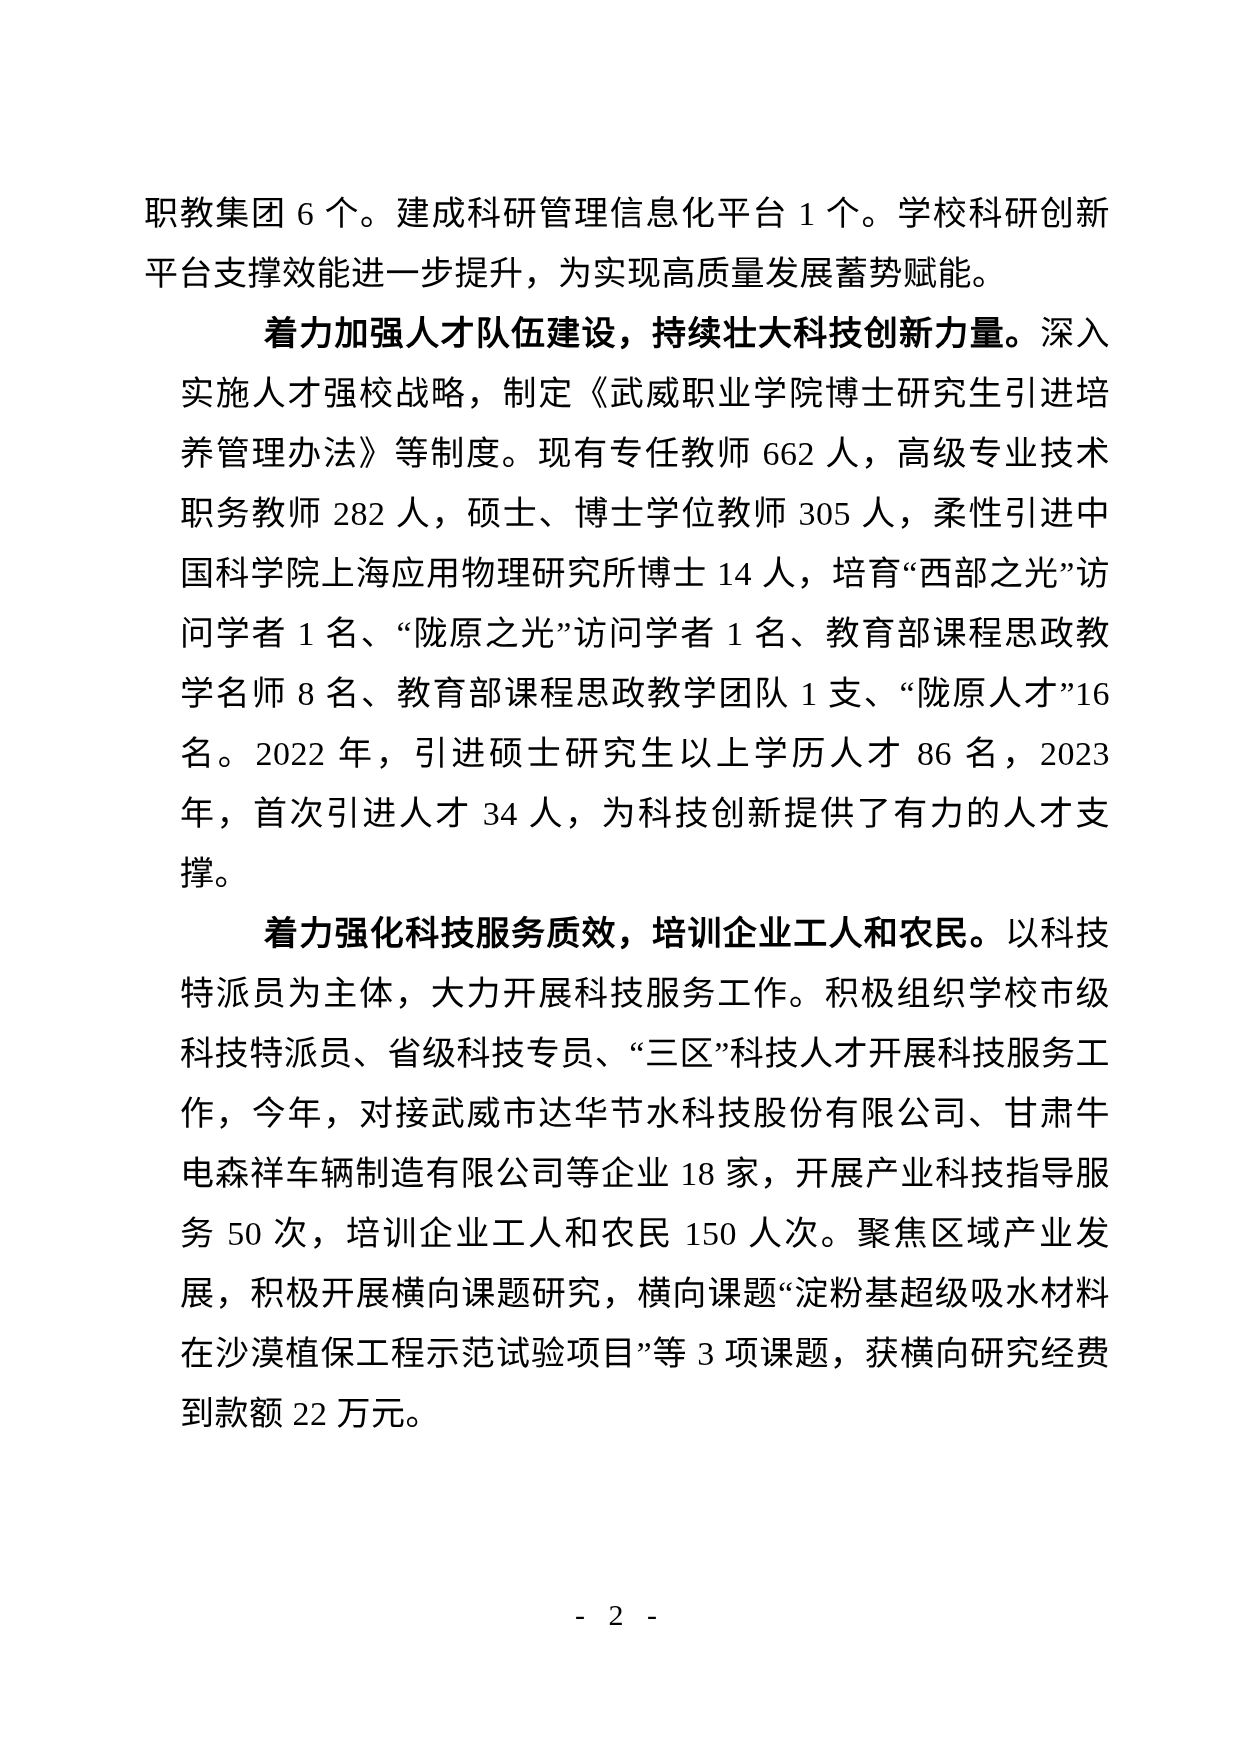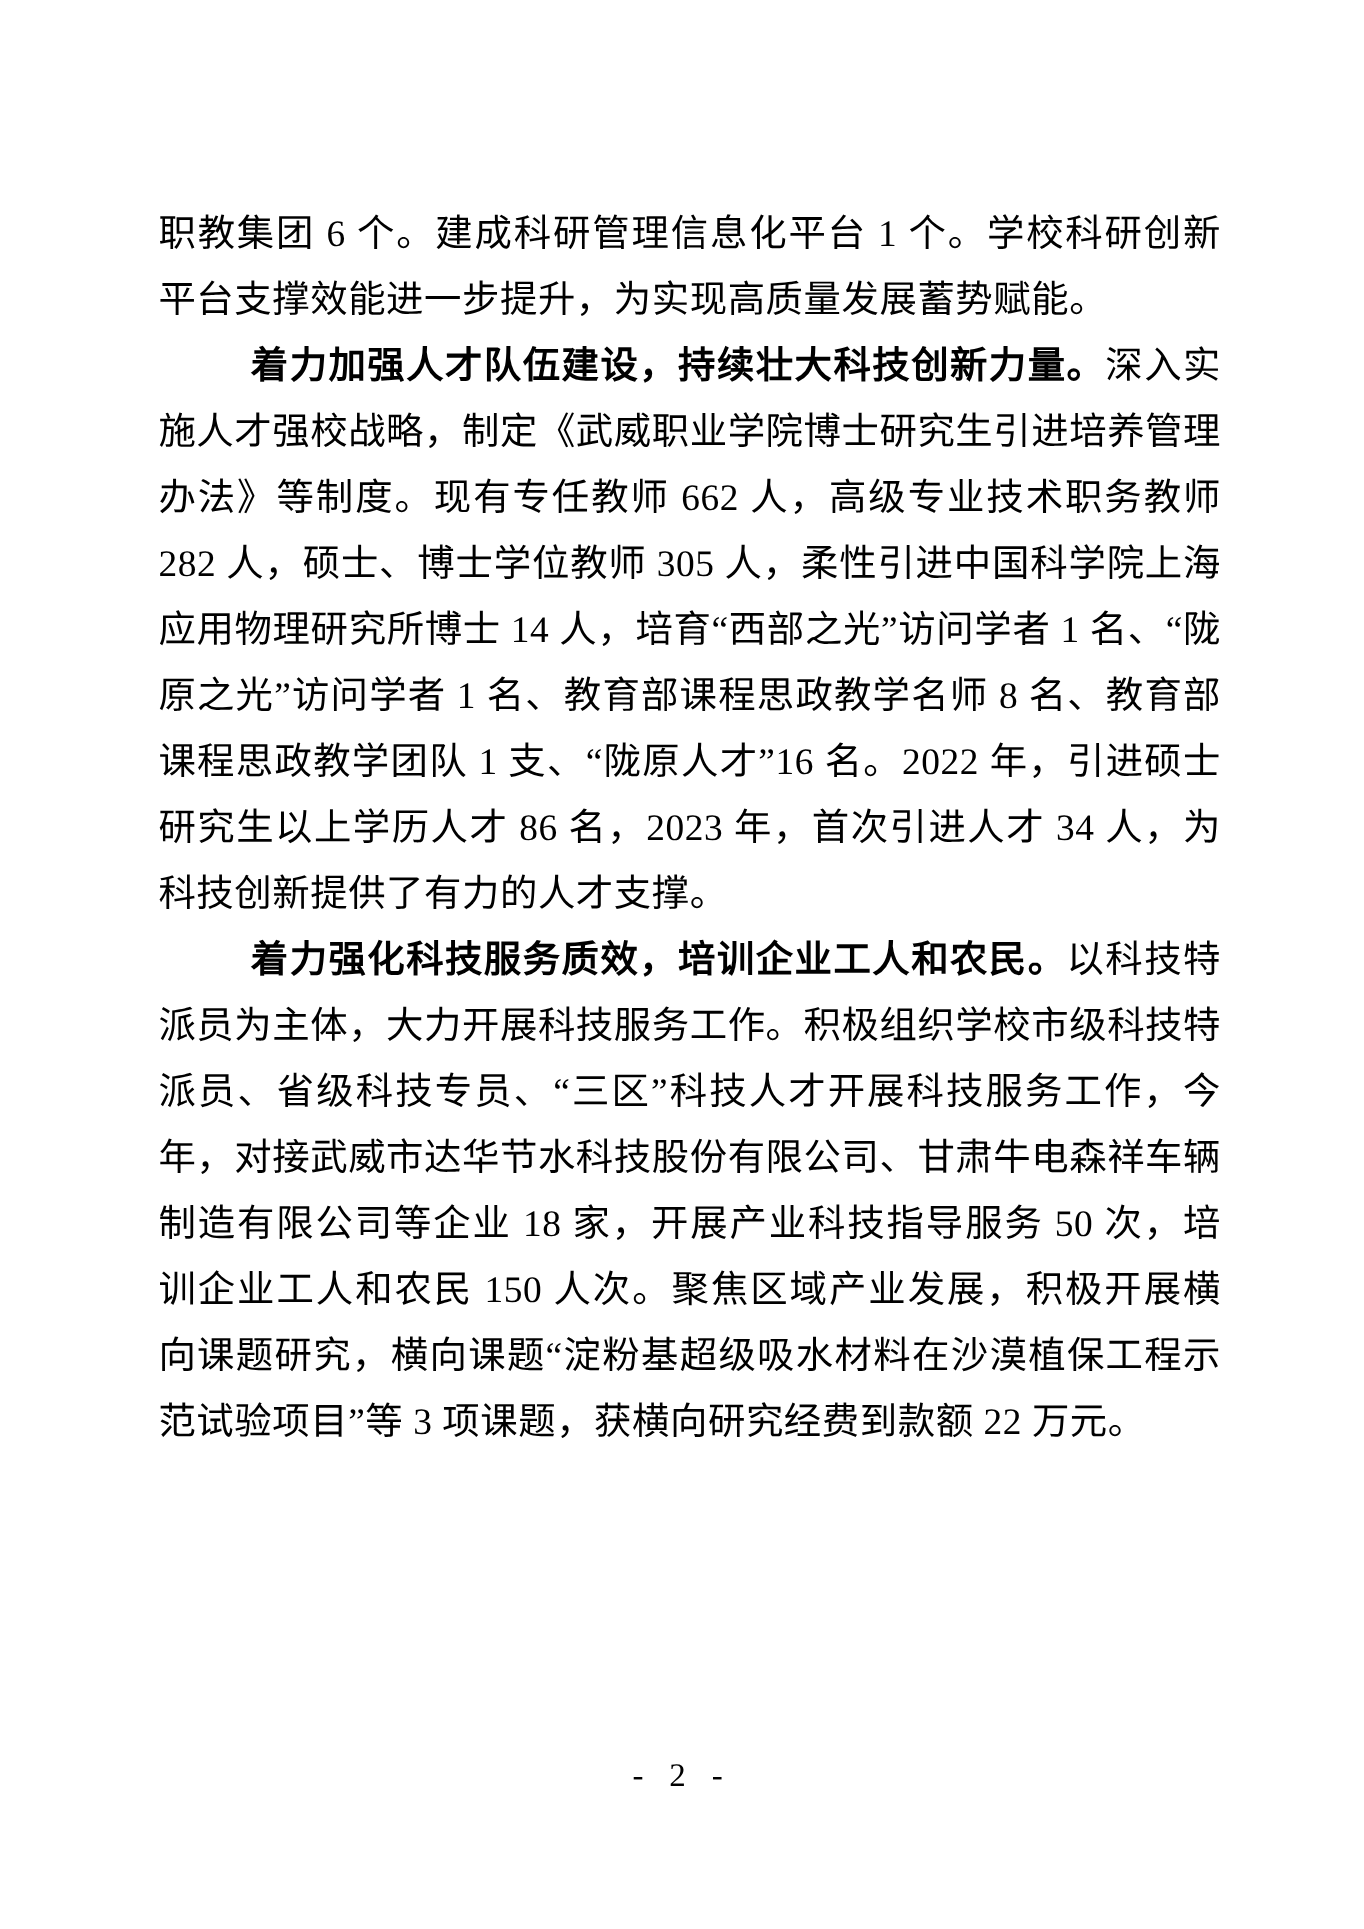--- a/index.html
+++ b/index.html
@@ -26,20 +26,21 @@
     text-align: justify;
     text-justify: inter-ideograph;
     letter-spacing: 0.5px;
   }
   .para {
     margin: 0;
     padding: 0;
   }
   .para.indent {
     text-indent: 84px;
+    margin-left: 36px;
   }
   .seg {
     font-weight: 400;
   }
   .seg.bold {
     font-weight: 700;
   }
   .page-number {
     position: absolute;
     top: 1598px;

